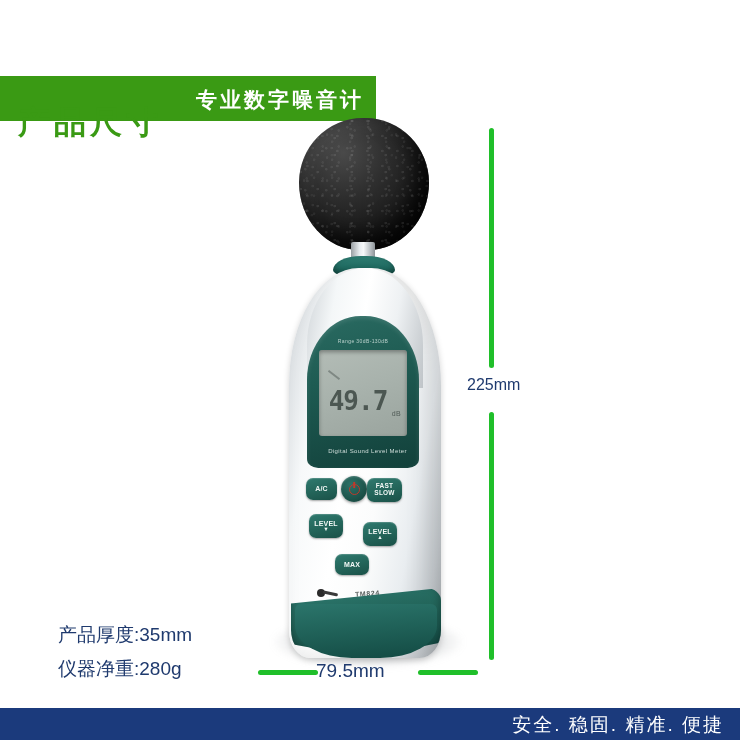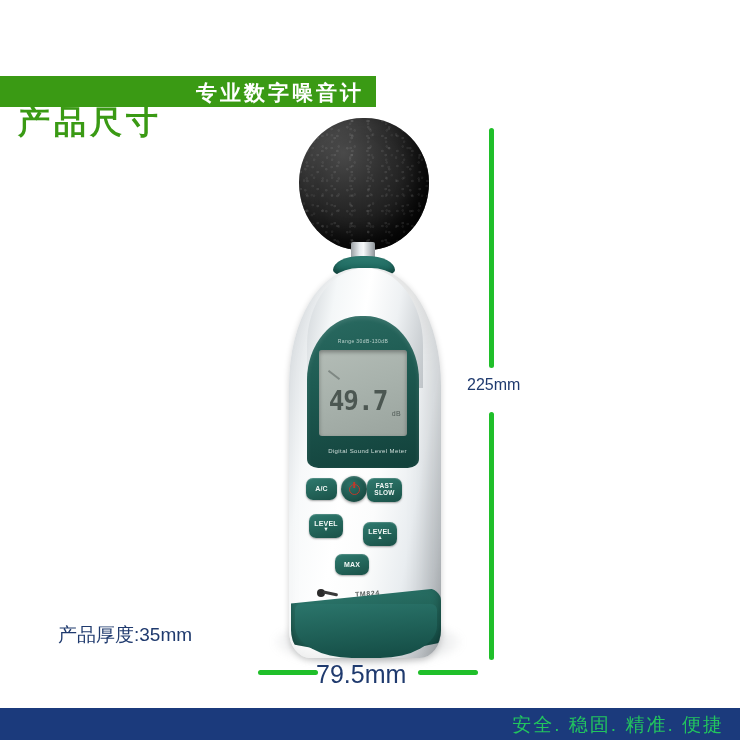--- a/index.html
+++ b/index.html
@@ -6,21 +6,21 @@
   body{
     width:740px;height:740px;overflow:hidden;
     background:#ffffff;
     font-family:"Liberation Sans","DejaVu Sans",sans-serif;
     position:relative;
   }
   #stage{position:absolute;left:0;top:0;width:740px;height:740px;overflow:hidden;background:#fff;}
 
   
   .banner{
-    position:absolute;left:0;top:76px;width:376px;height:31px;
+    position:absolute;left:0;top:76px;width:376px;height:45px;
     background:#3a9a14;
   }
   .banner-text{
     position:absolute;right:12px;top:50%;transform:translateY(-50%);
     color:#ffffff;font-size:21px;font-weight:bold;letter-spacing:3px;
     line-height:1;white-space:nowrap;
   }
   .bigtitle{
     position:absolute;left:18px;top:105px;
     color:#3a9a14;font-size:32px;font-weight:bold;letter-spacing:4px;
@@ -48,31 +48,31 @@
   }
 
   .hline{
     position:absolute;top:670px;height:5px;border-radius:3px;
     background:#20bf2a;
   }
   .hline.left{left:258px;width:60px;}
   .hline.right{left:418px;width:60px;}
   .hlabel{
     position:absolute;left:316px;top:660px;
-    color:#1f3a6e;font-size:25px;white-space:nowrap;
+    color:#1f3a6e;font-size:19px;white-space:nowrap;
   }
 
   
   .footer{
     position:absolute;left:0;bottom:0;width:740px;height:32px;
     background:#1b3a7c;
   }
   .footer-text{
     position:absolute;right:16px;top:50%;transform:translateY(-50%);
-    color:#22c55e;font-size:19px;letter-spacing:2px;white-space:nowrap;line-height:1;
+    color:#ffffff;font-size:19px;letter-spacing:2px;white-space:nowrap;line-height:1;
   }
 
   
   #device{position:absolute;left:255px;top:118px;width:225px;height:545px;}
 
   
   .drop-shadow{
     position:absolute;left:18px;top:498px;width:190px;height:52px;
     background:radial-gradient(ellipse at 50% 50%, rgba(90,95,100,.55) 0%, rgba(140,145,150,.30) 45%, rgba(255,255,255,0) 72%);
     filter:blur(3px);
@@ -315,19 +315,20 @@
   <div class="vline top"></div>
   <div class="vline bot"></div>
   <div class="vlabel">225mm</div>
 
   <div class="hline left"></div>
   <div class="hline right"></div>
   <div class="hlabel">79.5mm</div>
 
   <div class="specs">
     <span class="spec-line">产品厚度:35mm</span>
+    <span class="spec-line">仪器净重:280g</span>
   </div>
 
   <div class="footer">
     <div class="footer-text">安全.  稳固.  精准.  便捷</div>
   </div>
 
 </div>
 
 </body></html>

